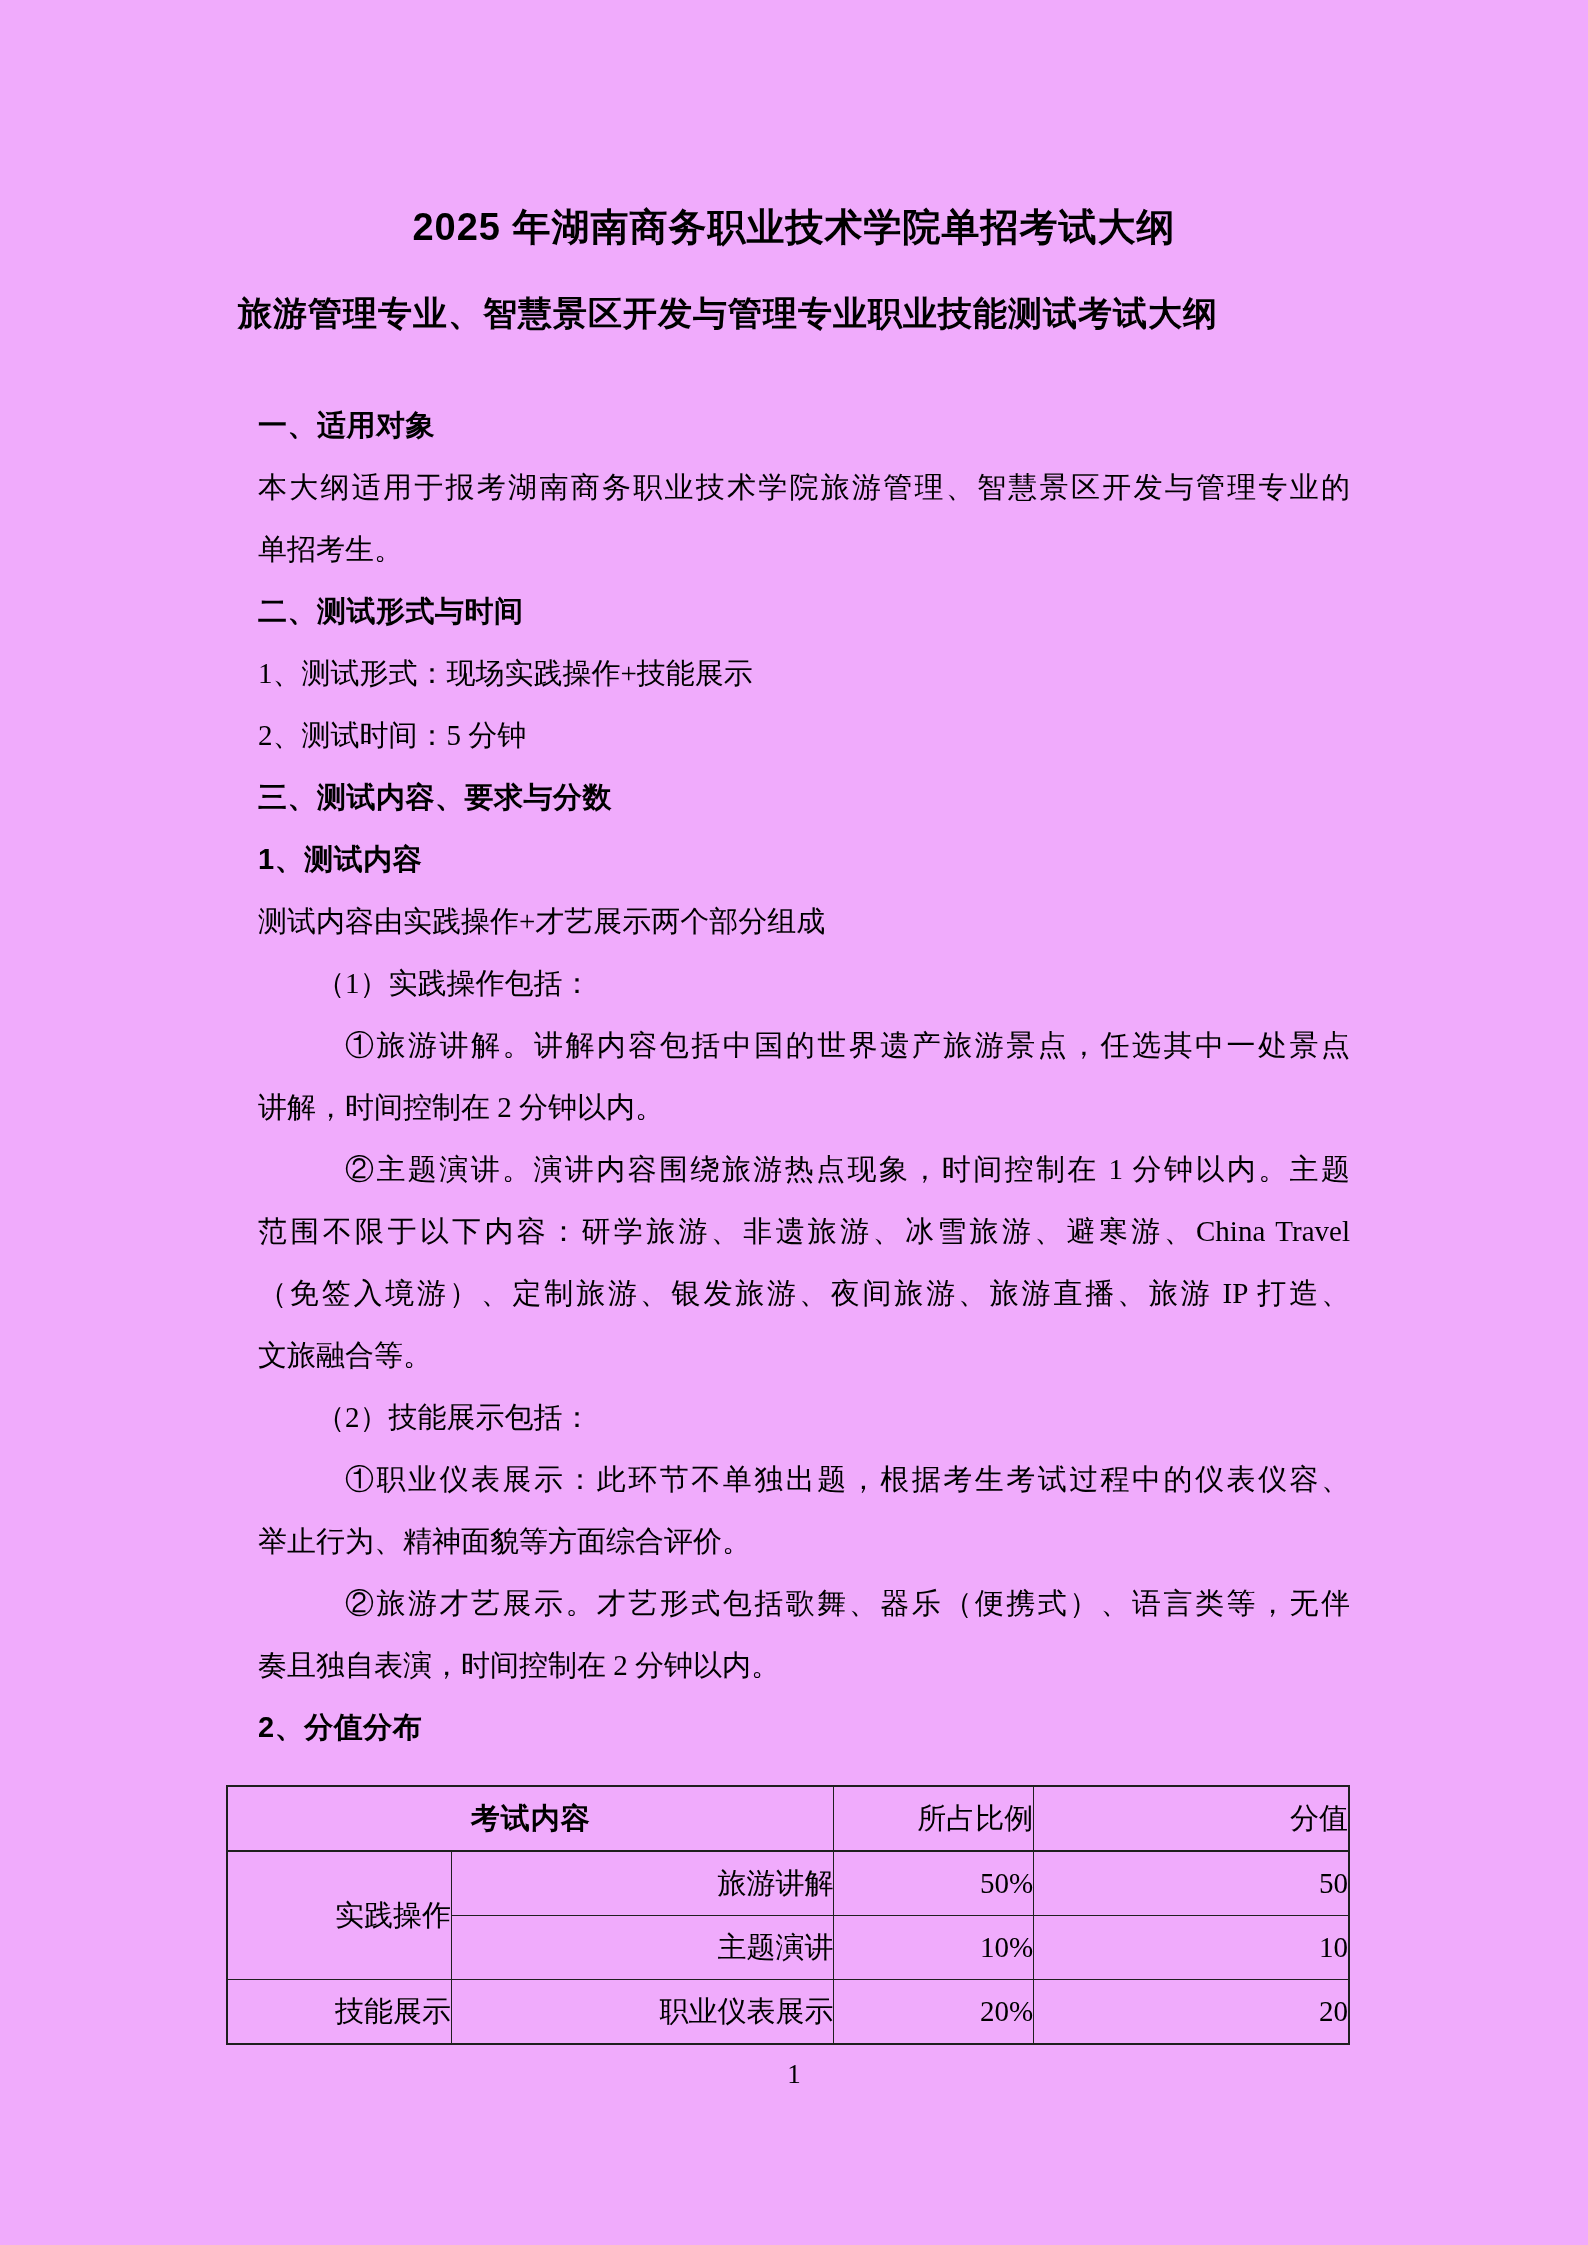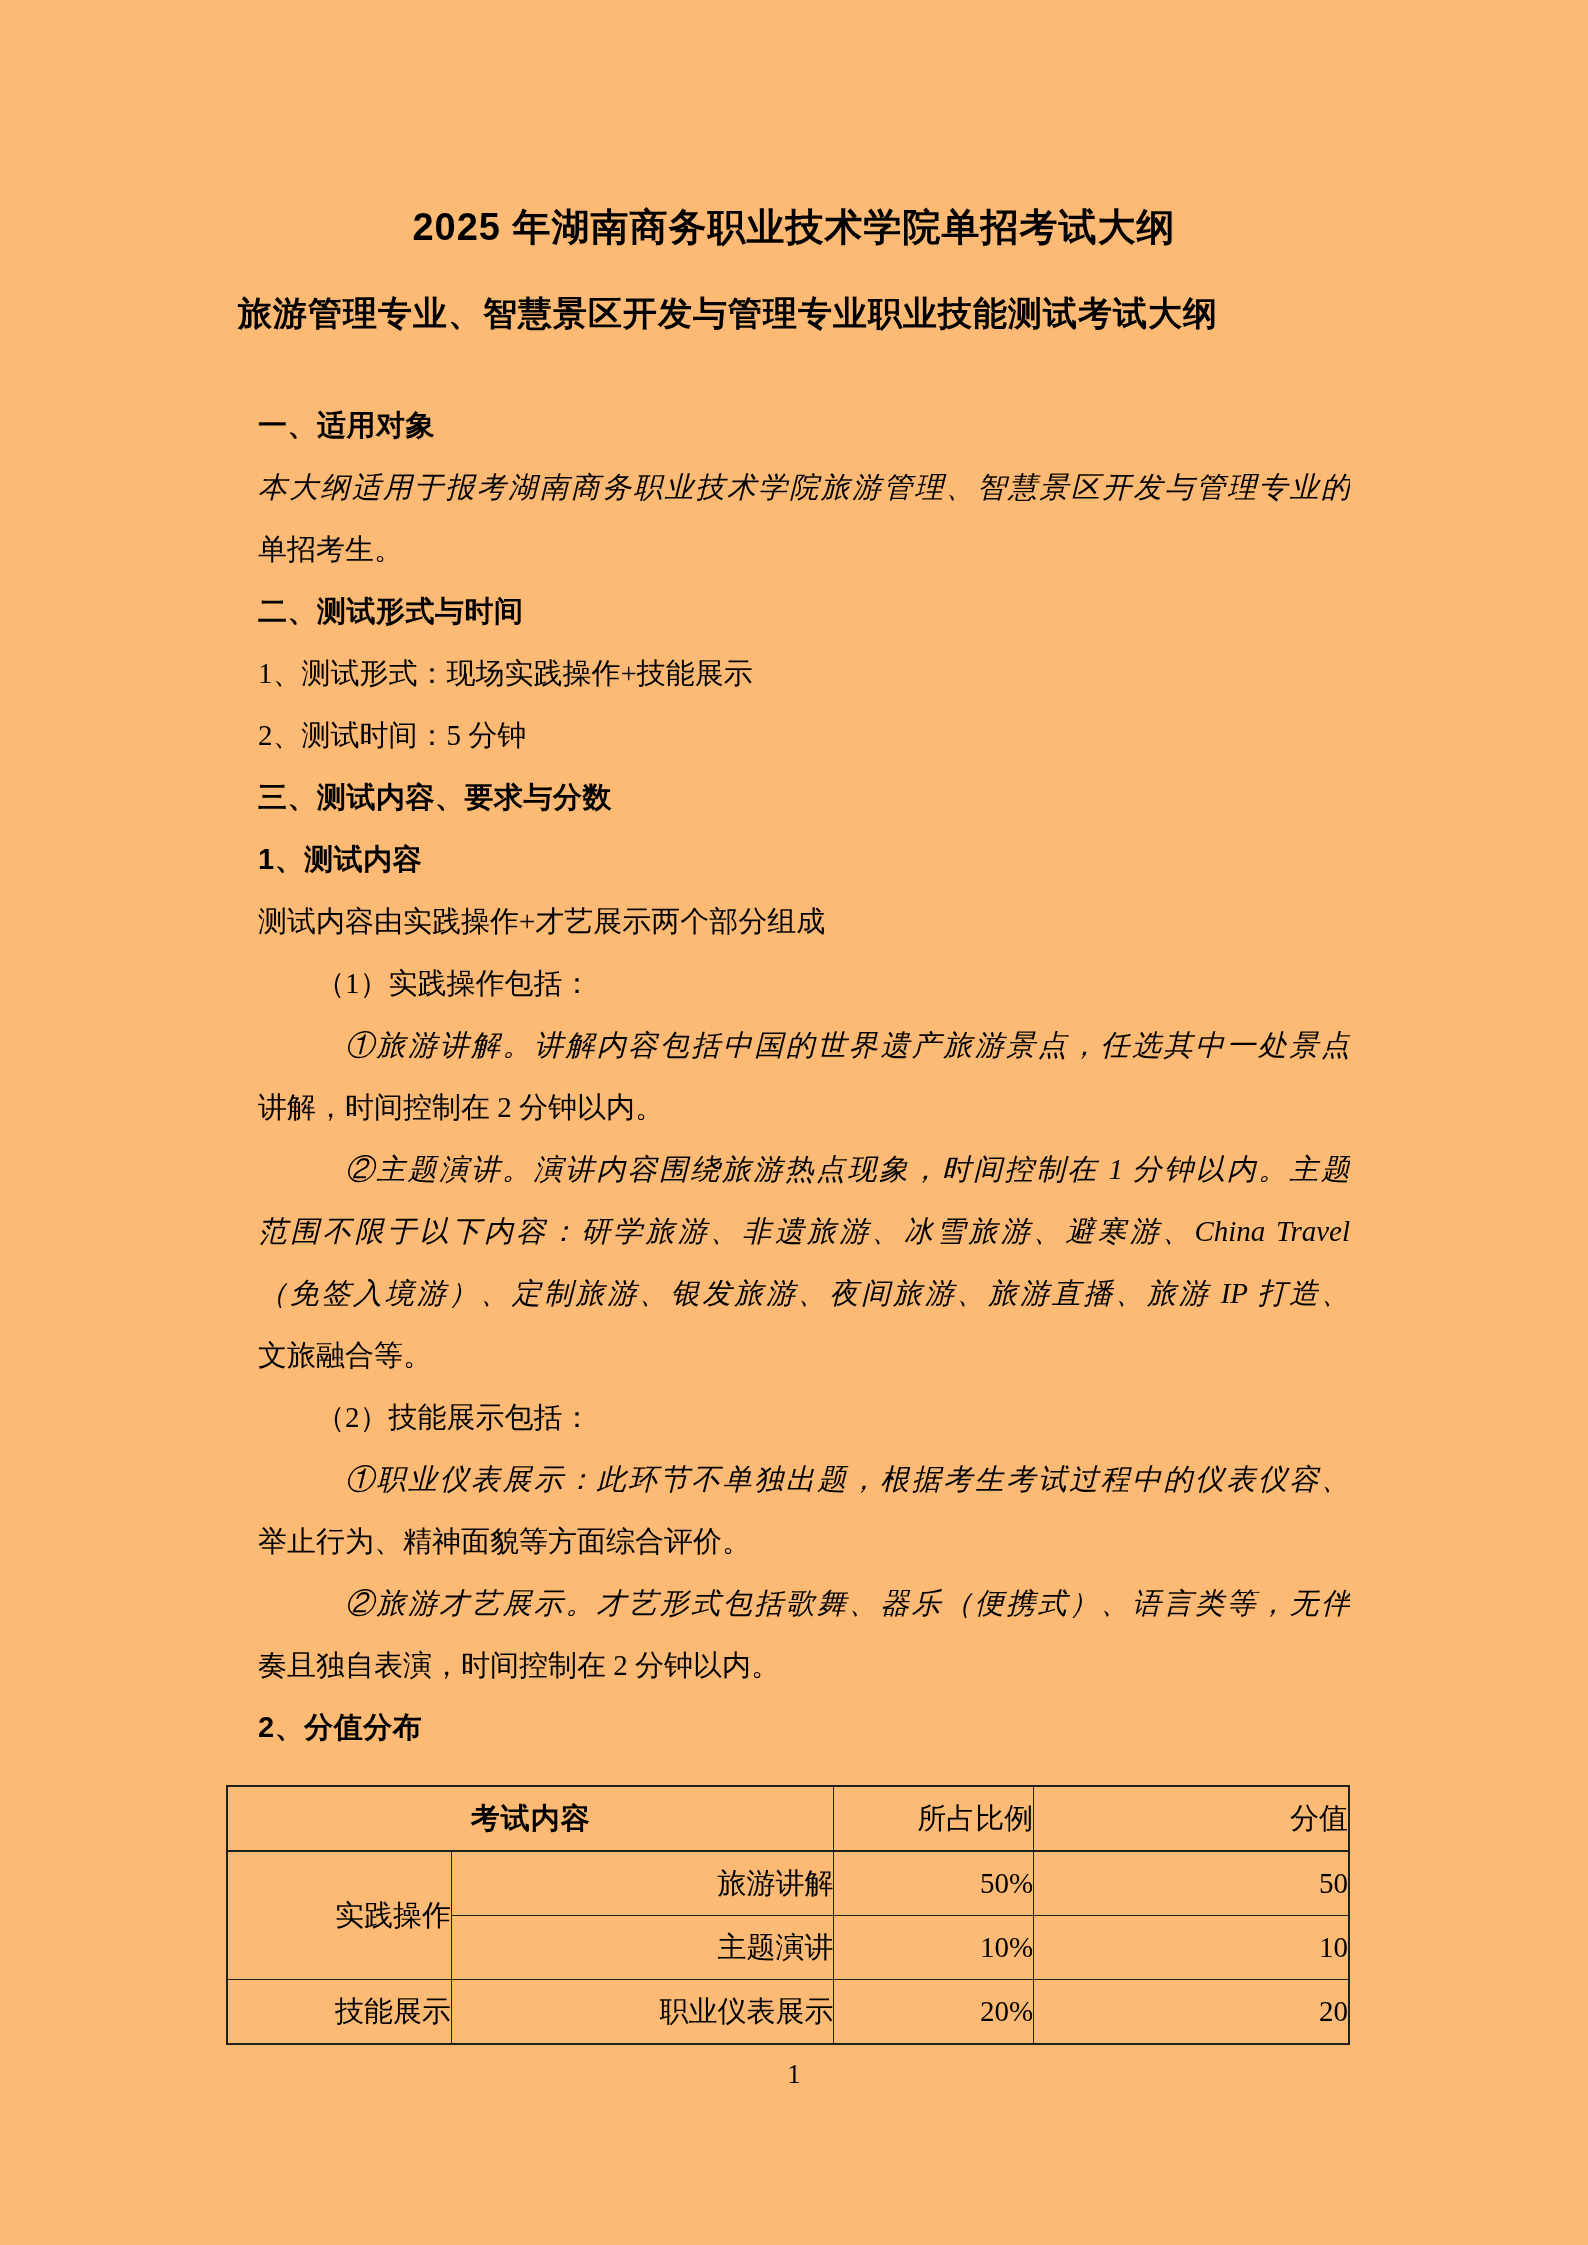--- a/index.html
+++ b/index.html
@@ -1,21 +1,21 @@
 <!DOCTYPE html>
 <html><head>
 <meta charset="utf-8">
 <style>
   html, body { margin: 0; padding: 0; background: #e8e8e8; }
   .page {
     position: relative;
     width: 1588px;
     height: 2245px;
     margin: 0 auto;
-    background: #fdba74;
+    background: #f0abfc;
     color: #000000;
     box-sizing: border-box;
     padding: 203px 238px 16px 238px;
     font-family: "Liberation Serif", "DejaVu Serif", serif;
     overflow: hidden;
   }
   .title {
     margin: 0;
     font-family: "Liberation Sans", "DejaVu Sans", sans-serif;
     font-weight: 700;
@@ -39,21 +39,20 @@
     height: 62px;
     line-height: 62px;
     text-align: left;
     white-space: nowrap;
   }
   .line.fill {
     text-align: justify;
     text-align-last: justify;
     white-space: normal;
     overflow: hidden;
-    font-style: italic;
   }
   .line.heading {
     font-family: "Liberation Sans", "DejaVu Sans", sans-serif;
     font-weight: 700;
     letter-spacing: 0.5px;
   }
   .indent-2 { padding-left: 58px; }
   .indent-3 { padding-left: 87px; }
   .score-table {
     border-collapse: collapse;

